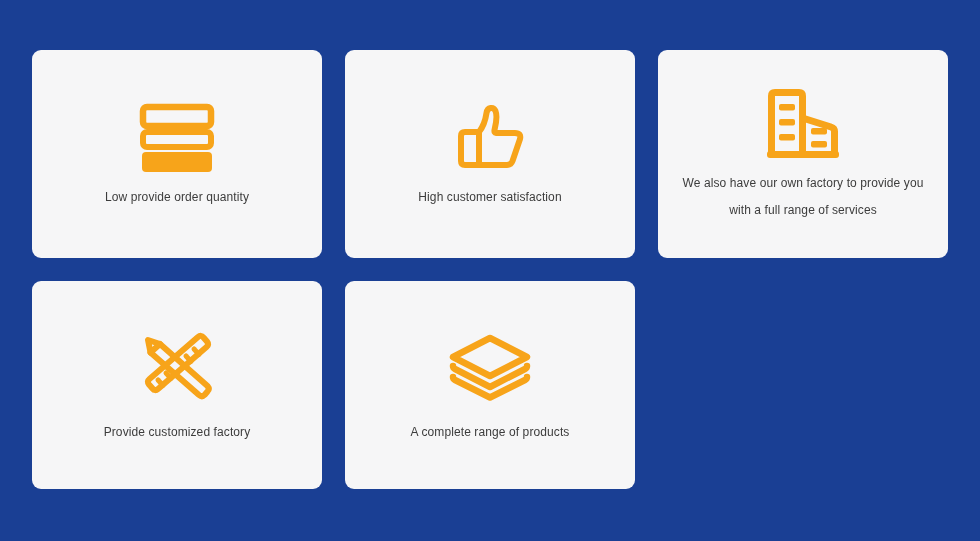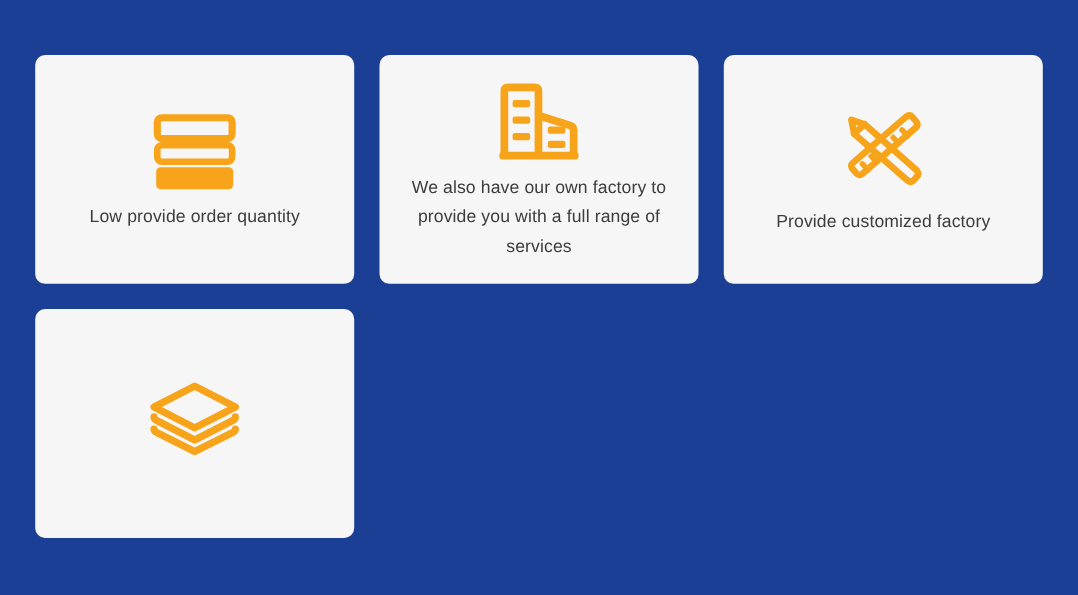--- a/index.html
+++ b/index.html
@@ -40,21 +40,21 @@
     align-items: center;
     justify-content: center;
     height: 80px;
     margin-bottom: 6px;
   }
   .card-icon svg {
     display: block;
   }
   .card-label {
     color: #3c3c3c;
-    font-size: 16px;
+    font-size: 12px;
     line-height: 27px;
     text-align: center;
     letter-spacing: 0.1px;
     max-width: 250px;
   }
   
   .row2 .card-icon {
     height: 84px;
     margin-bottom: 10px;
   }
@@ -68,20 +68,32 @@
     <div class="card-icon">
       <svg width="78" height="72" viewBox="0 0 78 72" aria-hidden="true">
         <rect x="5" y="5" width="68" height="19" rx="4" ry="4" fill="none" stroke="#f7a41a" stroke-width="6.5"></rect>
         <rect x="5" y="30" width="68" height="15" rx="4" ry="4" fill="none" stroke="#f7a41a" stroke-width="6"></rect>
         <rect x="4" y="50" width="70" height="20" rx="4" ry="4" fill="#f7a41a"></rect>
       </svg>
     </div>
     <div class="card-label">Low provide order quantity</div>
   </div>
 
+  <div class="feature-card">
+    <div class="card-icon">
+      <svg width="72" height="74" viewBox="0 0 72 74" aria-hidden="true">
+        <g fill="none" stroke="#f7a41a" stroke-width="6" stroke-linejoin="round" stroke-linecap="round">
+          <path d="M25 31 L25 64 L53 64 Q57 64 58.5 60 L66 38 Q67.5 32 61 32 L42 32 Q40 32 40.5 29
+                   C42 23 43.5 15 41.5 10 C39.5 5.5 33.5 6 32.5 12 C31.5 19 29 26 25 31 Z"></path>
+          <path d="M25 31 L11 31 Q7 31 7 35 L7 60 Q7 64 11 64 L25 64"></path>
+        </g>
+      </svg>
+    </div>
+    <div class="card-label">High customer satisfaction</div>
+  </div>
 
   <div class="feature-card">
     <div class="card-icon">
       <svg width="76" height="74" viewBox="0 0 76 74" aria-hidden="true">
         <g fill="none" stroke="#f7a41a" stroke-width="7" stroke-linejoin="round">
           <path d="M6.5 68 L6.5 9 Q6.5 5.5 10 5.5 L34 5.5 Q37.5 5.5 37.5 9 L37.5 68"></path>
           <path d="M37.5 31 L66 40 Q69.5 41 69.5 44.5 L69.5 68"></path>
         </g>
         <rect x="2" y="64" width="72" height="7" rx="3" fill="#f7a41a"></rect>
         <rect x="14" y="17" width="16" height="6.5" rx="2" fill="#f7a41a"></rect>
@@ -117,16 +129,17 @@
   <div class="feature-card row2">
     <div class="card-icon">
       <svg width="86" height="70" viewBox="0 0 86 70" aria-hidden="true">
         <g fill="none" stroke="#f7a41a" stroke-width="6.5" stroke-linejoin="round" stroke-linecap="round">
           <path d="M43 6 L80 25 L43 44 L6 25 Z"></path>
           <path d="M6 34 Q6 36 8 37 L43 55 L78 37 Q80 36 80 34"></path>
           <path d="M6 45 Q6 47 8 48 L43 65.5 L78 48 Q80 47 80 45"></path>
         </g>
       </svg>
     </div>
+    <div class="card-label">A complete range of products</div>
   </div>
 
 
 </div>
 
 </body></html>

